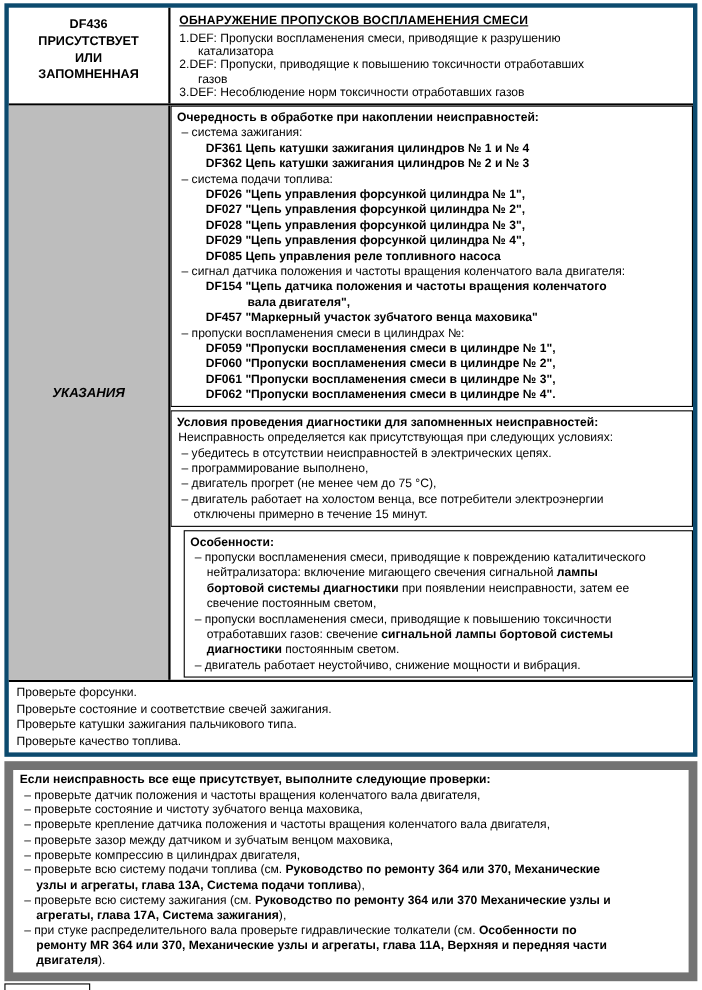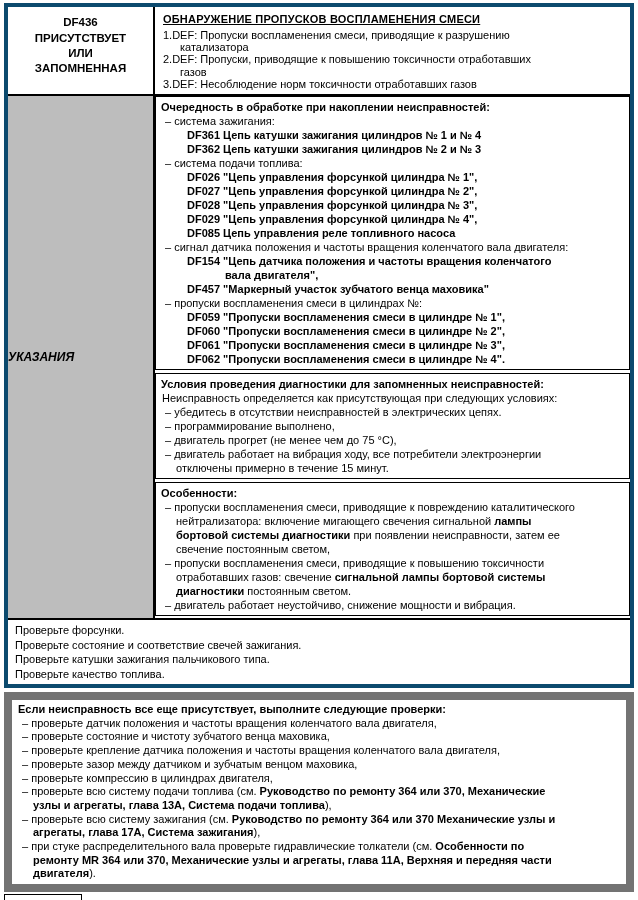--- a/index.html
+++ b/index.html
@@ -24,26 +24,26 @@
   .cell-right { flex: 1; min-width: 0; padding: 6px 8px 4px 8px; }
   .title {
     font-weight: bold; font-size: 11px; text-decoration: underline;
     margin-bottom: 4px; letter-spacing: 0.2px;
   }
   .defs .line { line-height: 12.2px; }
 
   .ind-row { display: flex; border-bottom: 2px solid #000; }
   .ind-left {
     flex: 0 0 147px; width: 147px; border-right: 2px solid #000;
-    background: #bdbdbd; display: flex; align-items: center; justify-content: flex-start;
+    background: #bdbdbd; display: flex; align-items: center; justify-content: center;
     font-weight: bold; font-style: italic; font-size: 12px;
   }
   .ind-right { flex: 1; min-width: 0; }
   .sub-box { border: 1px solid #000; margin: 0 0 3px 0; padding: 3px 5px; background: #fff; }
-  .sub-box:last-child { margin-bottom: 2px; }
+  .sub-box:last-child { margin-bottom: 2px; margin-left: 12px; }
 
   .checks-section { padding: 3px 6px; }
   .checks-section .line { line-height: 14.5px; }
 
   .followup-box { border: 8px solid #737373; padding: 3px 6px; margin-top: 4px; background: #fff; }
   .followup-box .line { line-height: 13.7px; }
 
   .footer-box {
     border: 1px solid #000; width: 78px; height: 12px; margin-top: 2px;
     font-size: 7px; line-height: 10px; overflow: hidden; padding: 0 2px;
@@ -105,21 +105,21 @@
             <div class="line l-df"><span>DF060 "Пропуски воспламенения смеси в цилиндре № 2",</span></div>
             <div class="line l-df"><span>DF061 "Пропуски воспламенения смеси в цилиндре № 3",</span></div>
             <div class="line l-df"><span>DF062 "Пропуски воспламенения смеси в цилиндре № 4".</span></div>
           </div>
         <div class="sub-box">
             <div class="line l-heading"><span>Условия проведения диагностики для запомненных неисправностей:</span></div>
             <div class="line l-plain"><span>Неисправность определяется как присутствующая при следующих условиях:</span></div>
             <div class="line l-dash"><span>– убедитесь в отсутствии неисправностей в электрических цепях.</span></div>
             <div class="line l-dash"><span>– программирование выполнено,</span></div>
             <div class="line l-dash"><span>– двигатель прогрет (не менее чем до 75 °C),</span></div>
-            <div class="line l-dash"><span>– двигатель работает на вибрация ходу, все потребители электроэнергии</span><br><span>отключены примерно в течение 15 минут.</span></div>
+            <div class="line l-dash"><span>– двигатель работает на холостом венца, все потребители электроэнергии</span><br><span>отключены примерно в течение 15 минут.</span></div>
           </div>
         <div class="sub-box">
             <div class="line l-heading"><span>Особенности:</span></div>
             <div class="line l-dash"><span>– пропуски воспламенения смеси, приводящие к повреждению каталитического</span><br><span>нейтрализатора: включение мигающего свечения сигнальной </span><span class="b">лампы</span><br><span class="b">бортовой системы диагностики</span><span> при появлении неисправности, затем ее</span><br><span>свечение постоянным светом,</span></div>
             <div class="line l-dash"><span>– пропуски воспламенения смеси, приводящие к повышению токсичности</span><br><span>отработавших газов: свечение </span><span class="b">сигнальной лампы бортовой системы</span><br><span class="b">диагностики</span><span> постоянным светом.</span></div>
             <div class="line l-dash"><span>– двигатель работает неустойчиво, снижение мощности и вибрация.</span></div>
           </div>
       </div>
     </div>
 

